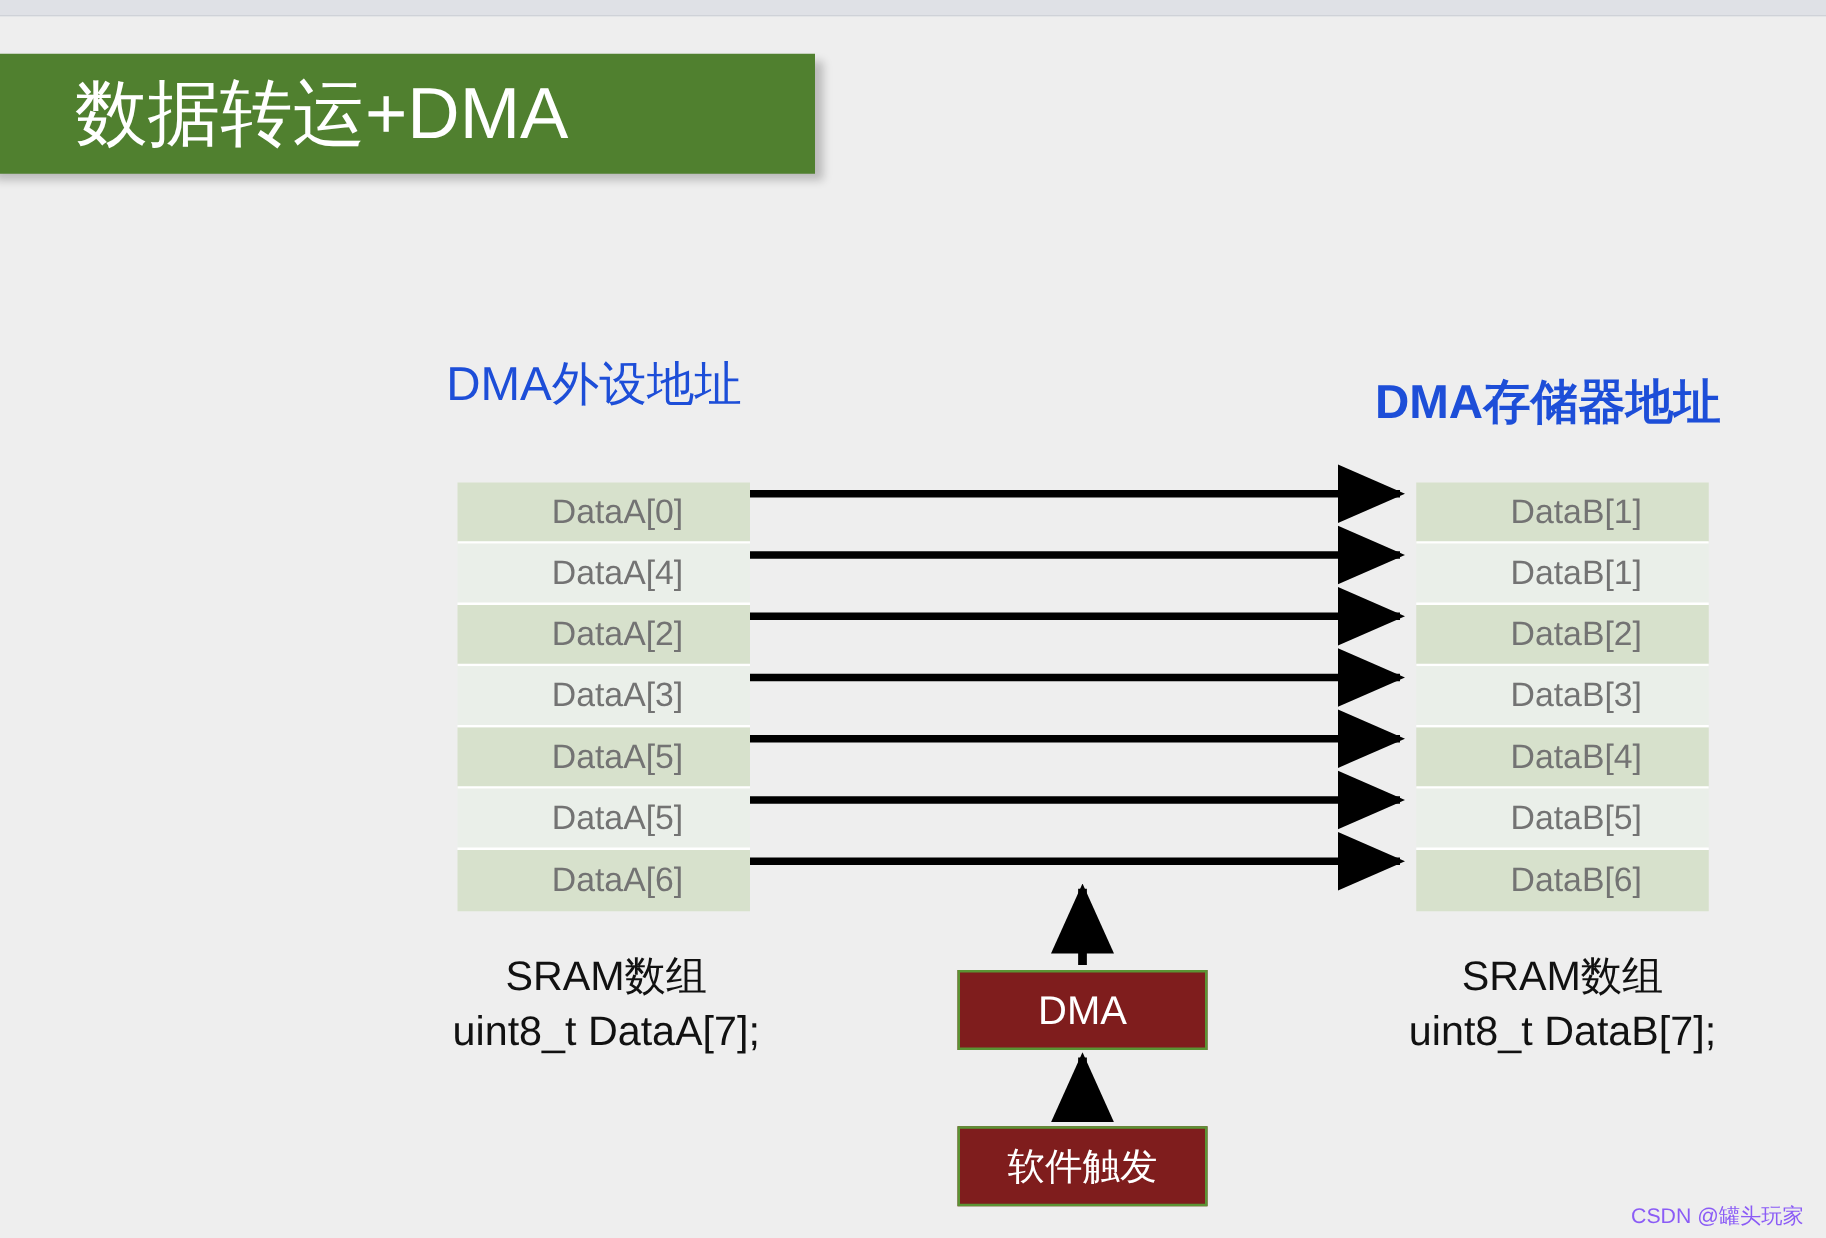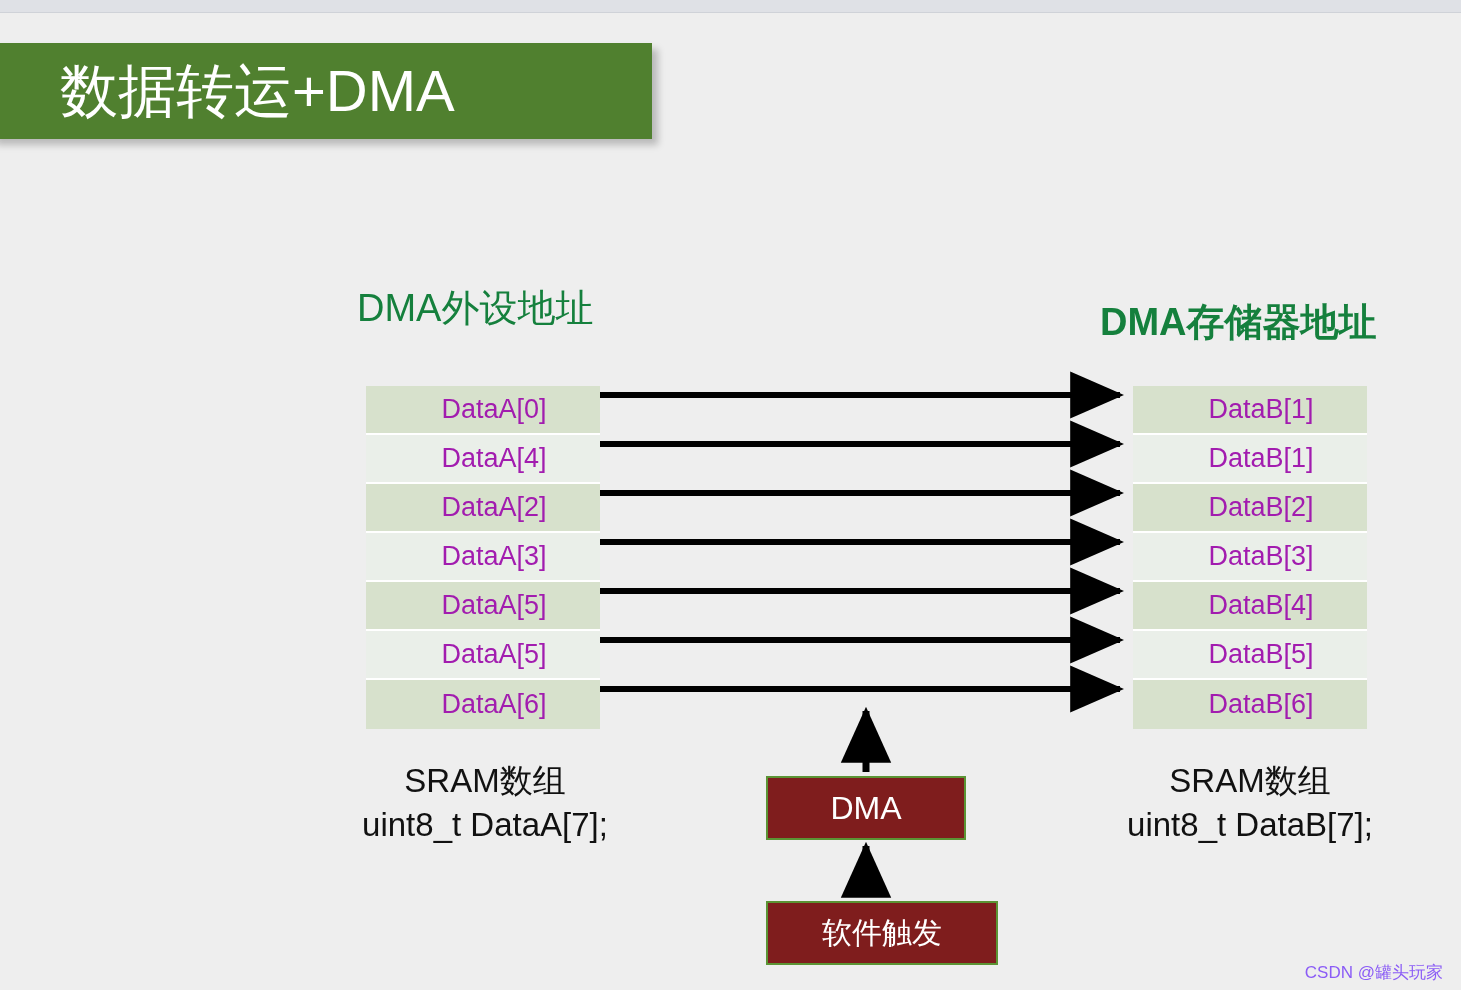--- a/index.html
+++ b/index.html
@@ -56,21 +56,21 @@
     font-size: 58px;
     line-height: 1;
     letter-spacing: 0px;
     white-space: nowrap;
   }
 
   
   .col-heading {
     position: absolute;
     font-size: 38px;
-    color: #15803d;
+    color: #1d4ed8;
     white-space: nowrap;
     line-height: 1;
   }
   .col-heading.left  { left: 357px; top: 275px; }
   .col-heading.right { left: 1100px; top: 289px; font-weight: bold; }
 
   
   .data-table {
     position: absolute;
     top: 372px;
@@ -81,21 +81,21 @@
   .data-table.left  { left: 366px; }
   .data-table.right { left: 1133px; }
 
   .data-row {
     height: 49px;
     box-sizing: border-box;
     display: flex;
     align-items: center;
     justify-content: center;
     font-size: 27px;
-    color: #a21caf;
+    color: #737373;
     border-bottom: 2px solid #ffffff;
     padding-left: 22px;
   }
   .data-row.odd  { background: #d7e1cc; }
   .data-row.even { background: #eaefe9; }
   .data-row:last-child { border-bottom: none; }
 
   
   .arrows-layer {
     position: absolute;
@@ -132,21 +132,21 @@
   .green-box.dma {
     left: 766px;
     top: 762px;
     width: 200px;
     height: 64px;
     font-size: 32px;
   }
   .green-box.trigger {
     left: 766px;
     top: 887px;
-    width: 232px;
+    width: 200px;
     height: 64px;
     font-size: 30px;
   }
 
   
   .watermark {
     position: absolute;
     right: 18px;
     bottom: 6px;
     font-size: 17px;

